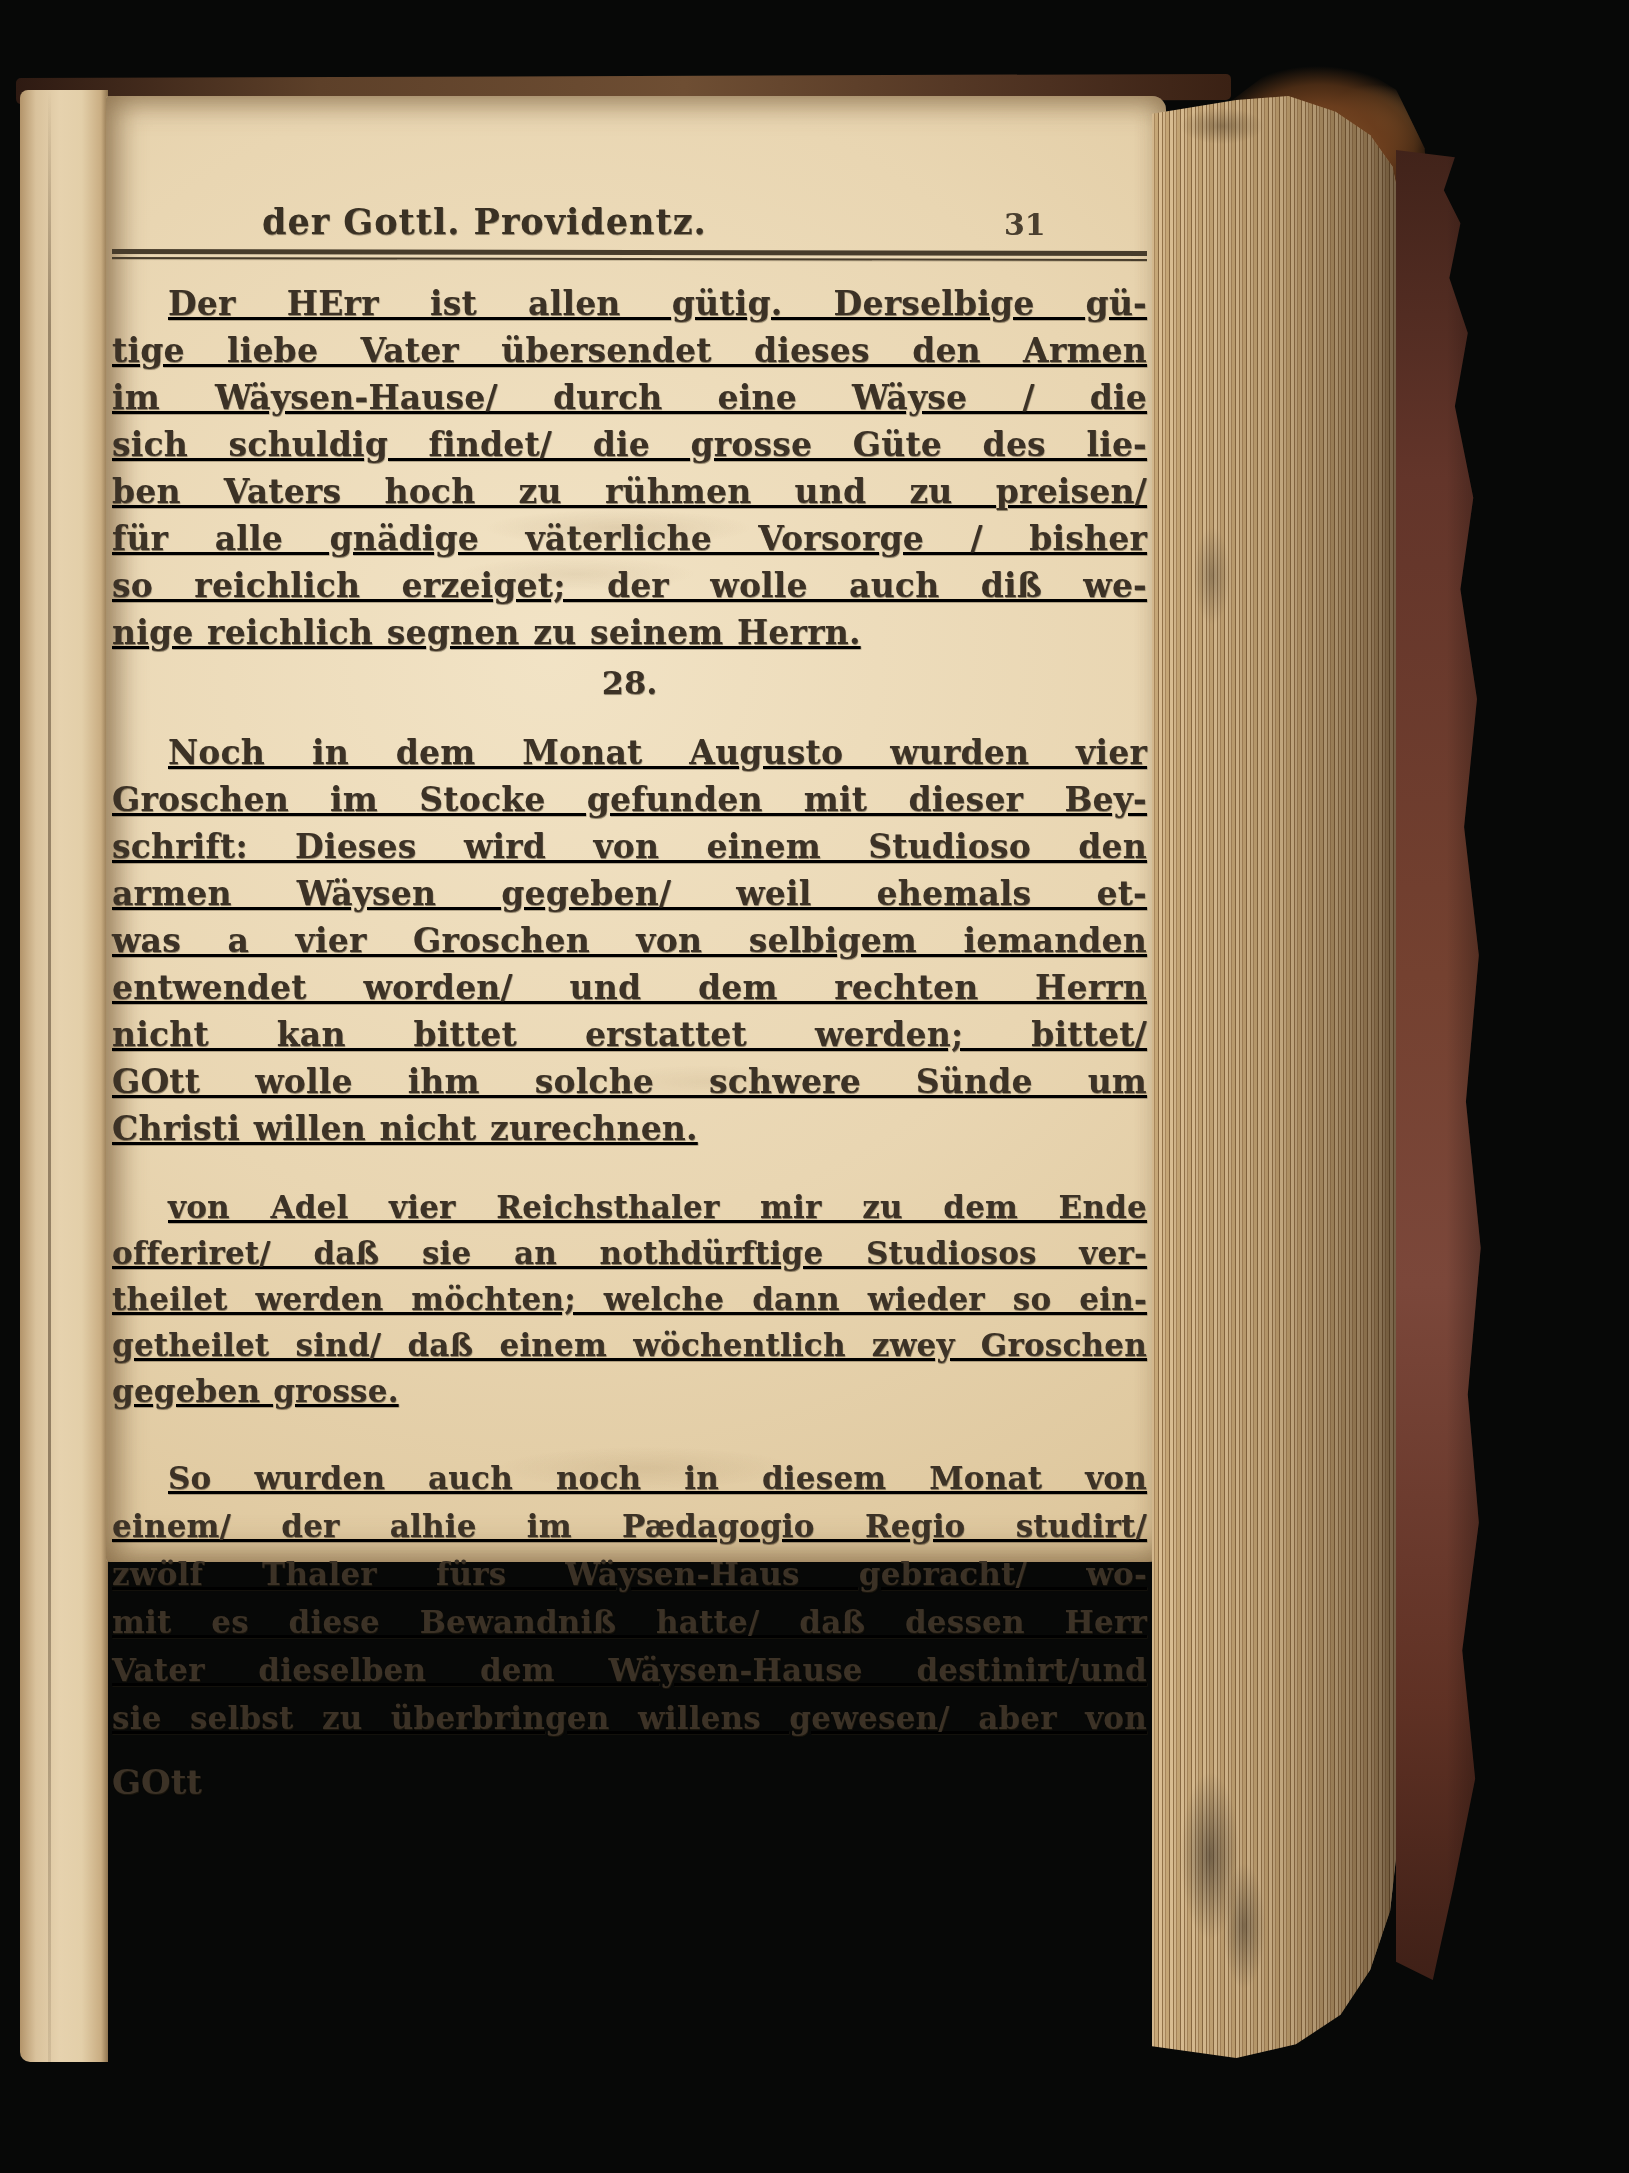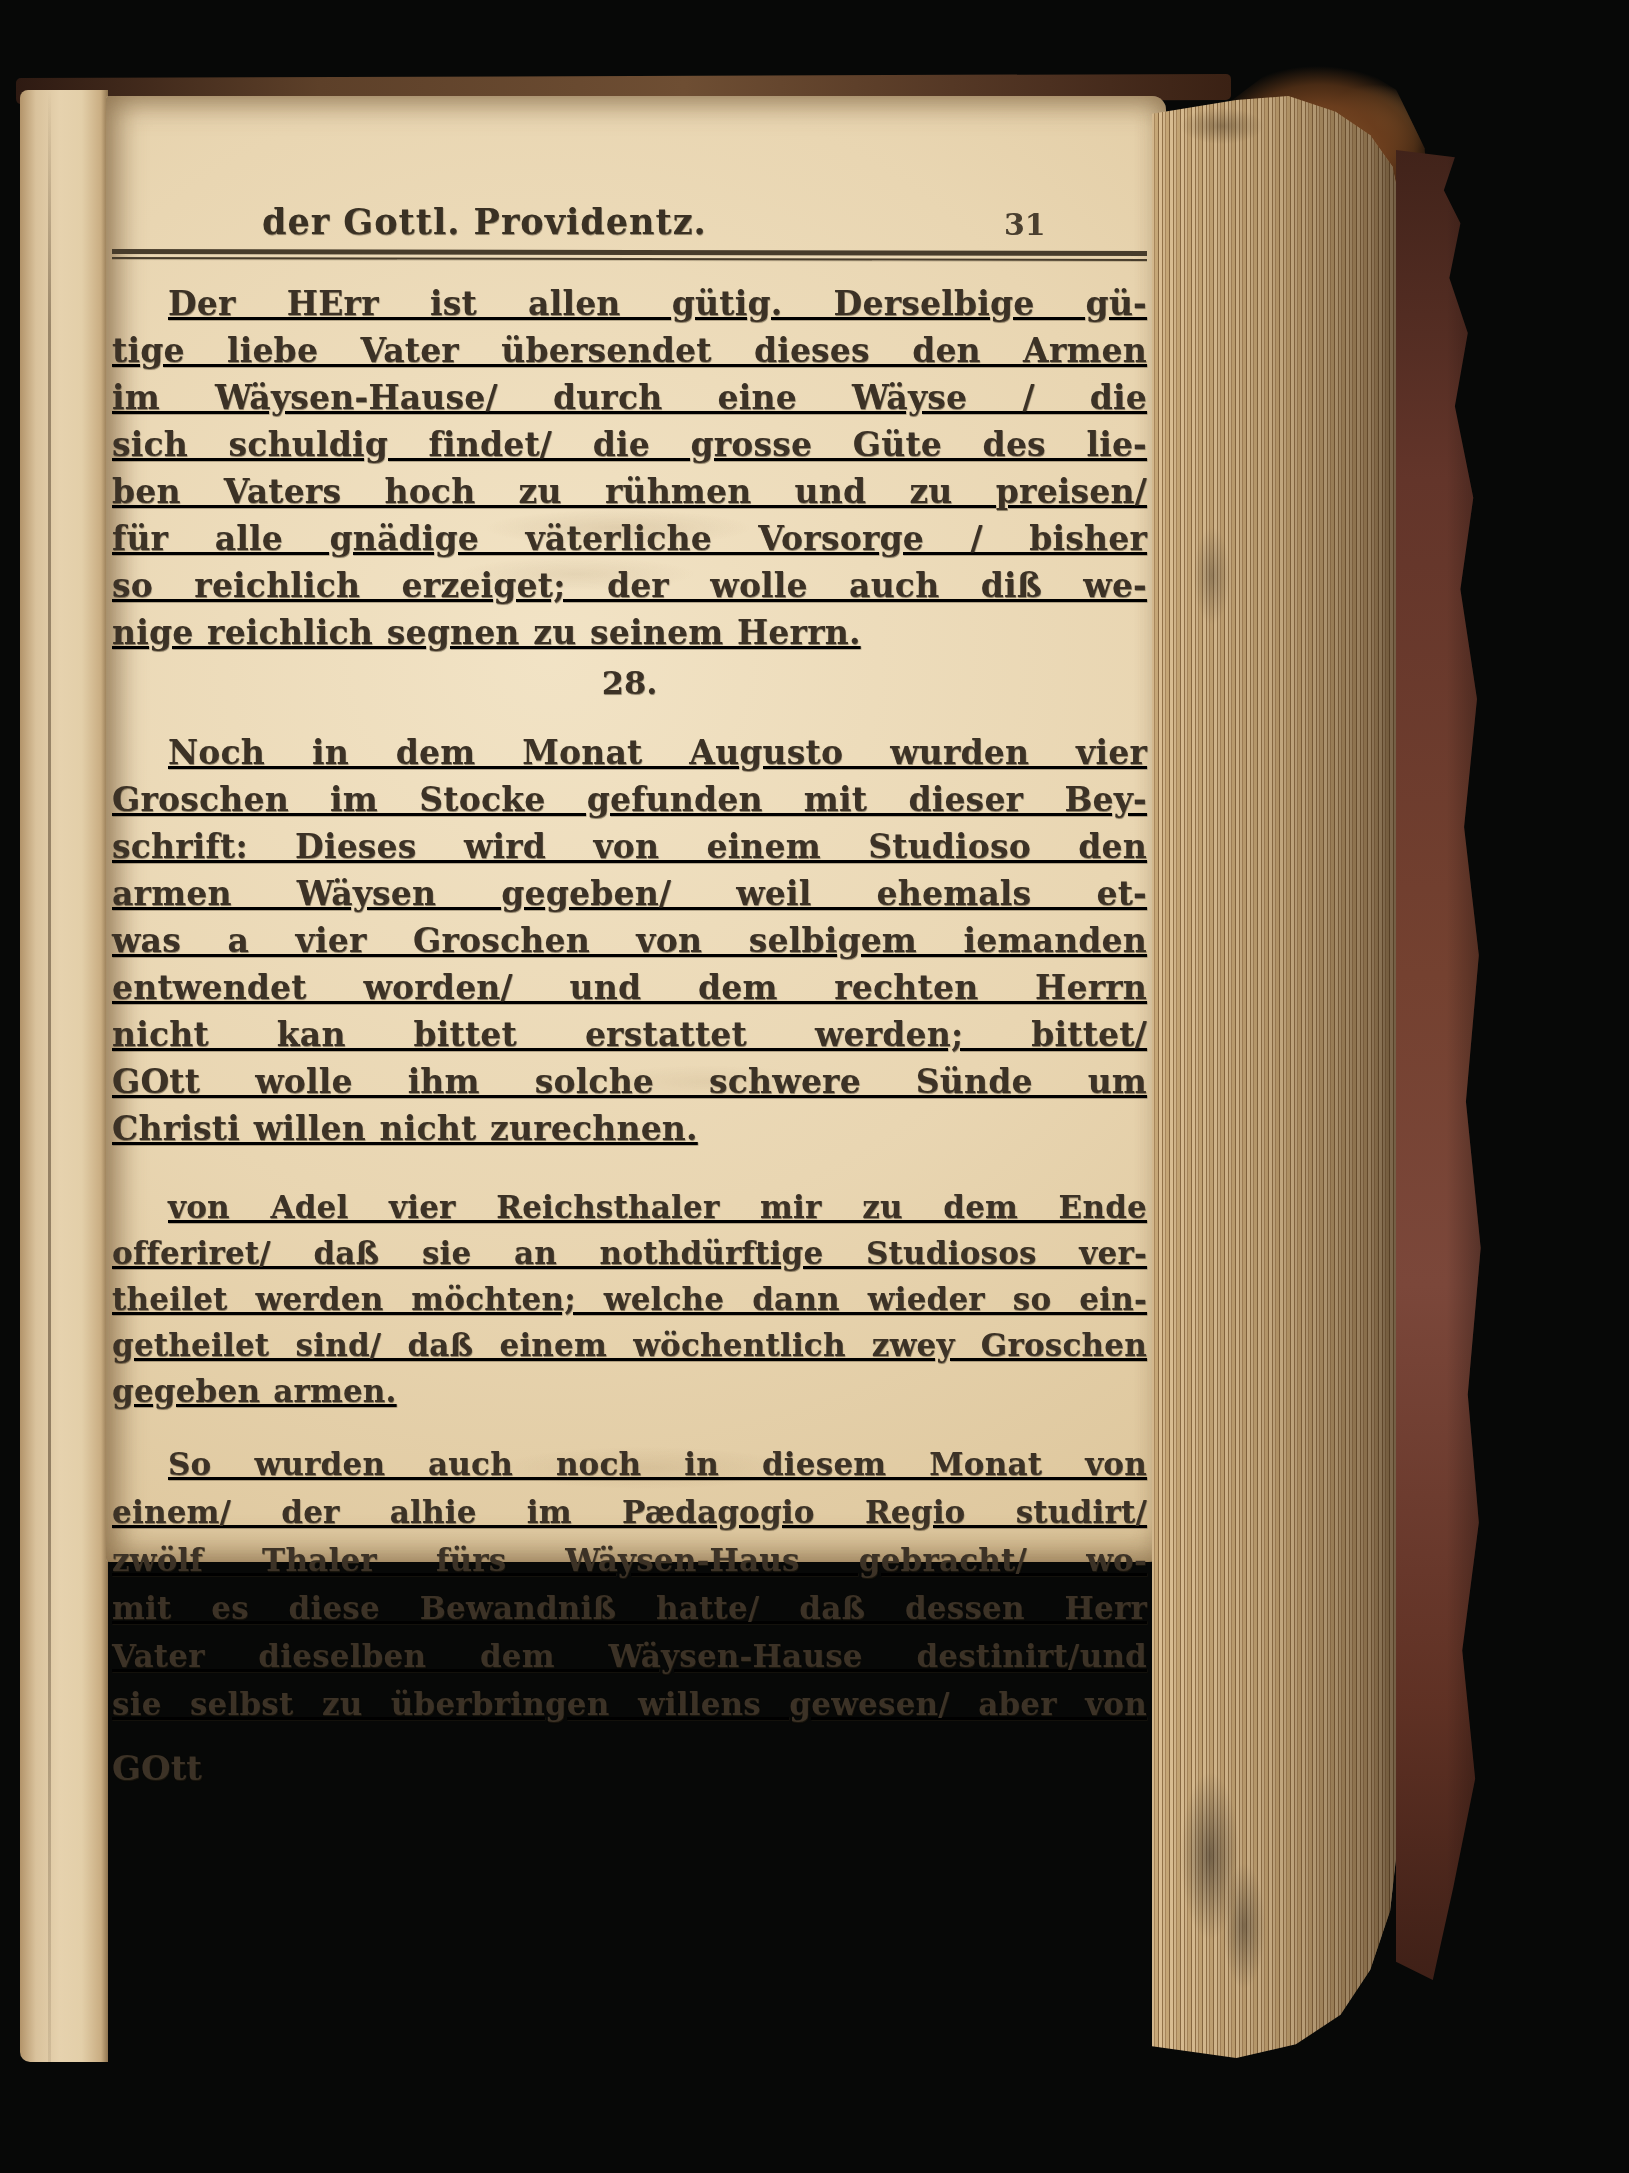--- a/index.html
+++ b/index.html
@@ -82,21 +82,21 @@
   }
   .para .line:first-child{text-indent:56px;}
   .p1 .line:last-child,.p2 .line:last-child,.p3 .line:last-child{text-align-last:left;}
 
   .section-number{
     margin-top:1px;text-align:center;
     font:700 32px/52px "DejaVu Serif",serif;color:#3c3226;
     text-shadow:.5px .6px .7px rgba(45,35,20,.5);
   }
   .p3{margin-top:32px;}
-  .p4{margin-top:26px;}
+  .p4{margin-top:40px;}
   .tight .line{font-size:31px;line-height:46px;}
   .p4 .line{line-height:48px;}
 
   .catchword{
     margin-top:16px;padding-right:100px;text-align:left;
     font:700 34px/48px "DejaVu Serif",serif;color:#3c3226;
     text-shadow:.5px .6px .7px rgba(45,35,20,.5);
   }
 
   
@@ -176,21 +176,21 @@
           <div class="line">nicht kan bittet erstattet werden; bittet/</div>
           <div class="line">GOtt wolle ihm solche schwere Sünde um</div>
           <div class="line">Christi willen nicht zurechnen.</div>
         </div>
 
       <div class="para p3 tight">
           <div class="line">von Adel vier Reichsthaler mir zu dem Ende</div>
           <div class="line">offeriret/ daß sie an nothdürftige Studiosos ver-</div>
           <div class="line">theilet werden möchten; welche dann wieder so ein-</div>
           <div class="line">getheilet sind/ daß einem wöchentlich zwey Groschen</div>
-          <div class="line">gegeben armen.</div>
+          <div class="line">gegeben grosse.</div>
         </div>
 
       <div class="para p4 tight">
           <div class="line">So wurden auch noch in diesem Monat von</div>
           <div class="line">einem/ der alhie im Pædagogio Regio studirt/</div>
           <div class="line">zwölf Thaler fürs Wäysen-Haus gebracht/ wo-</div>
           <div class="line">mit es diese Bewandniß hatte/ daß dessen Herr</div>
           <div class="line">Vater dieselben dem Wäysen-Hause destinirt/und</div>
           <div class="line">sie selbst zu überbringen willens gewesen/ aber von</div>
         </div>

